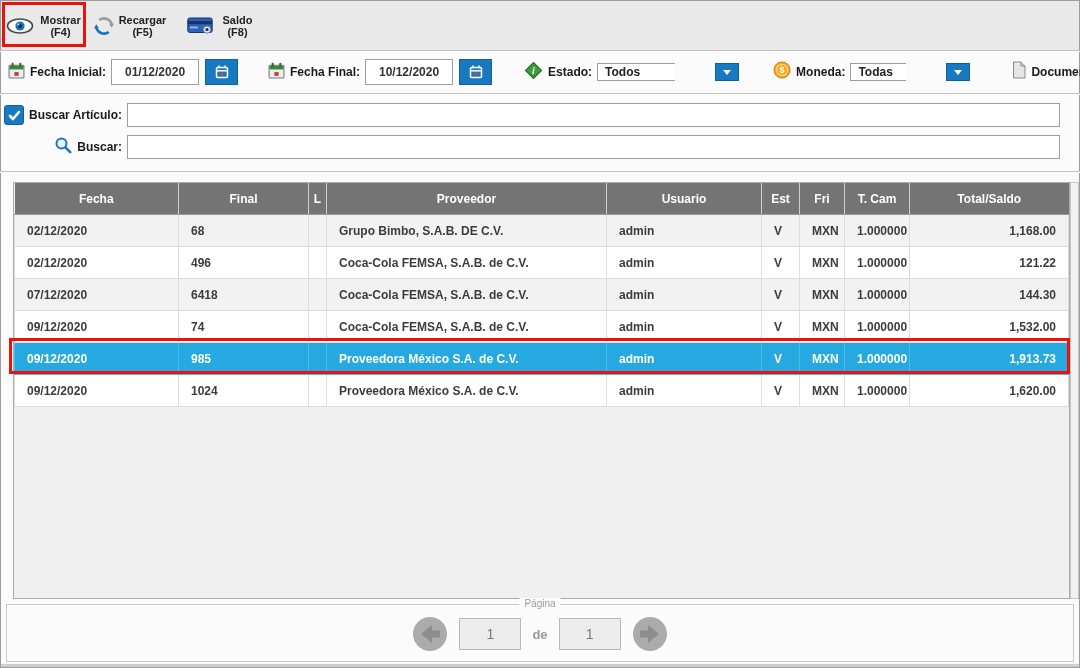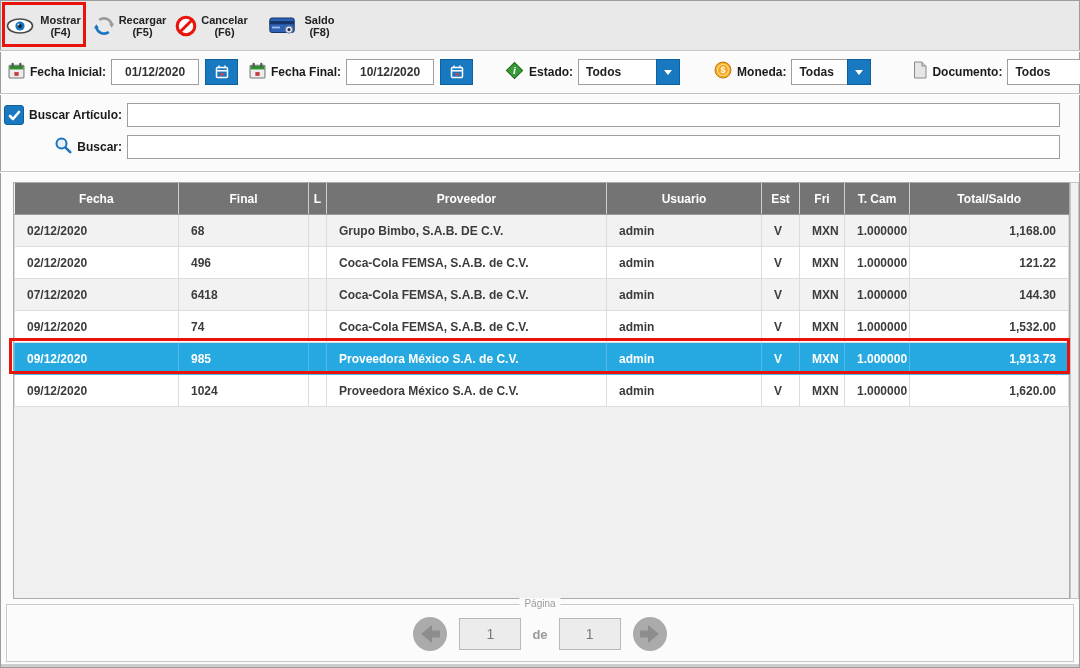--- a/index.html
+++ b/index.html
@@ -20,26 +20,26 @@
   #btn-saldo{width:74px;margin-left:18px;}
   .sep{position:absolute;left:0;right:0;height:1px;background:#c3c3c3;box-shadow:0 1px 0 #ffffff;}
   #sep1{top:50px;}#sep2{top:93px;}#sep3{top:171px;}
   
   .filter-row{position:absolute;top:53px;left:0;right:0;height:38px;display:flex;align-items:center;padding-left:8px;}
   .fgroup{display:flex;align-items:center;gap:5px;}
   .flabel{font-weight:bold;font-size:12px;color:#1a1a1a;white-space:nowrap;}
   .date-input{width:86px;height:24px;border:1px solid #9e9e9e;background:#fff;text-align:center;
     font-family:inherit;font-weight:bold;font-size:12px;color:#333;padding:0;}
   .cal-btn{width:33px;height:26px;background:#1878c0;border:1px solid #10609d;display:flex;align-items:center;justify-content:center;cursor:pointer;padding:0;margin-left:1px;}
-  .selectbox{display:flex;align-items:stretch;height:26px;}
+  .selectbox{display:flex;align-items:stretch;height:18px;gap:40px;}
   .sel-field{border:1px solid #9e9e9e;border-right:none;background:#fff;display:flex;align-items:center;
     padding-left:7px;font-weight:bold;font-size:12px;color:#222;}
   .sel-btn{width:24px;background:#1878c0;border:1px solid #10609d;display:flex;align-items:center;justify-content:center;cursor:pointer;padding:0;}
   .tri{width:0;height:0;border-left:4px solid transparent;border-right:4px solid transparent;border-top:5px solid #fff;}
-  #g-fechafinal{margin-left:11px;}
+  #g-fechafinal{margin-left:30px;}
   #g-estado{margin-left:32px;}
   #g-moneda{margin-left:34px;}
   #g-documento{margin-left:42px;}
   .w-estado{width:70px;} .w-moneda{width:48px;} .w-documento{width:76px;}
   
   .search-row{position:absolute;left:0;right:12px;height:26px;display:flex;align-items:center;}
   #srow1{top:102px;} #srow2{top:134px;}
   .s-left{width:122px;display:flex;align-items:center;justify-content:flex-end;gap:5px;flex:none;}
   .s-input{flex:1;height:22px;margin-left:5px;margin-right:8px;border:1px solid #9e9e9e;background:#fff;
     font-family:inherit;font-size:12px;font-weight:bold;color:#333;padding:0 6px;}
@@ -92,29 +92,20 @@
   <button class="tb-btn" id="btn-recargar">
     <span class="ic">
       <svg width="22" height="22" viewBox="0 0 24 24" fill="none">
           <path d="M6.8 5.5 A8.4 8.4 0 0 1 20.4 11.2" stroke="#9b9b9b" stroke-width="3"></path>
           <path d="M17.2 18.5 A8.4 8.4 0 0 1 3.6 12.8" stroke="#1a74c0" stroke-width="3"></path>
           <path d="M23 9.2 l-2.6 4.6 -2.6-3.8 z" fill="#9b9b9b"></path>
           <path d="M1 14.8 l2.6-4.6 2.6 3.8 z" fill="#1a74c0"></path>
         </svg>
     </span>
     <span>Recargar (F5)</span>
-  </button>
-  <button class="tb-btn" id="btn-cancelar">
-    <span class="ic">
-      <svg width="22" height="22" viewBox="0 0 24 24">
-          <circle cx="12" cy="12" r="9.6" fill="#fff" stroke="#e8140c" stroke-width="3.4"></circle>
-          <line x1="18.6" y1="5.4" x2="5.4" y2="18.6" stroke="#e8140c" stroke-width="3.2"></line>
-        </svg>
-    </span>
-    <span>Cancelar (F6)</span>
   </button>
   <button class="tb-btn" id="btn-saldo">
     <span class="ic">
       <svg width="26" height="18" viewBox="0 0 26 18">
           <rect x="0.8" y="1" width="24.4" height="14.5" rx="2" fill="#2d62b5" stroke="#16356b"></rect>
           <rect x="0.8" y="4" width="24.4" height="3.2" fill="#16356b"></rect>
           <rect x="3" y="9.6" width="8" height="1.8" fill="#9db9e8"></rect>
           <circle cx="20" cy="12.6" r="3.6" fill="#e8edf5" stroke="#6b7b99"></circle>
           <circle cx="20" cy="12.6" r="1.6" fill="#1b2f55"></circle>
         </svg>

